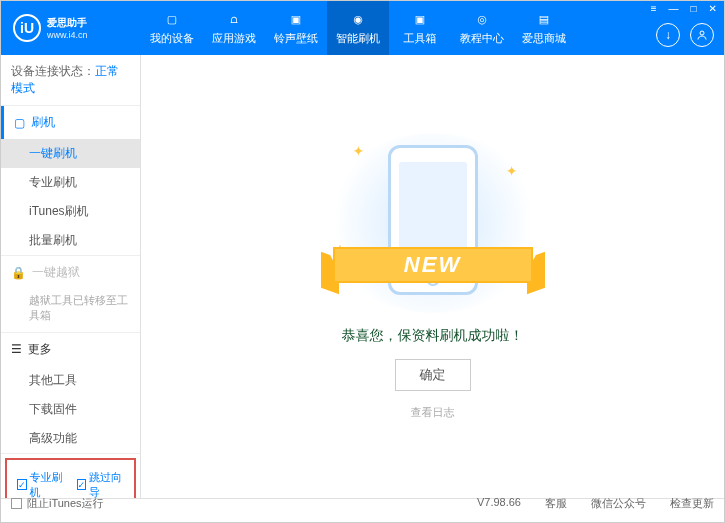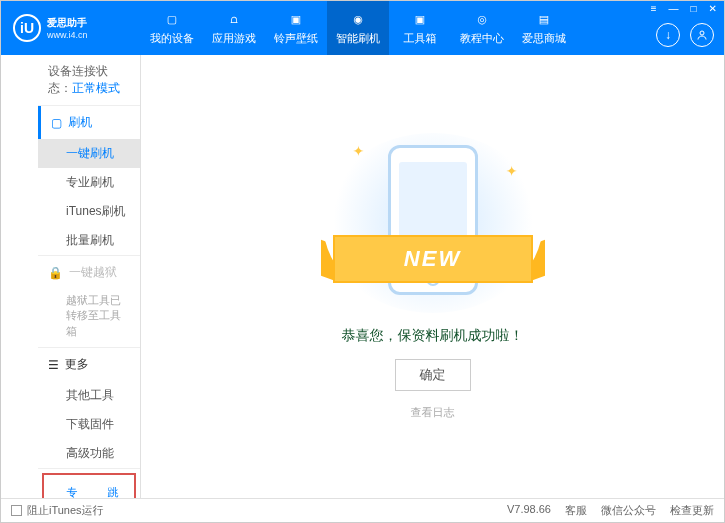--- a/index.html
+++ b/index.html
@@ -12,49 +12,49 @@
 .logo-url { font-size: 9px; opacity: 0.9; }
 .nav { display: flex; height: 100%; }
 .nav-item { width: 62px; display: flex; flex-direction: column; align-items: center; justify-content: center; font-size: 11px; cursor: pointer; }
 .nav-item.active { background: #0066cc; }
 .nav-icon { width: 18px; height: 18px; margin-bottom: 3px; display: flex; align-items: center; justify-content: center; }
 .win-controls { position: absolute; top: 2px; right: 4px; display: flex; gap: 6px; font-size: 10px; }
 .win-btn { cursor: pointer; padding: 0 3px; }
 .header-right { position: absolute; right: 10px; bottom: 8px; display: flex; gap: 10px; }
 .circle-btn { width: 24px; height: 24px; border: 1.5px solid #fff; border-radius: 50%; display: flex; align-items: center; justify-content: center; cursor: pointer; font-size: 12px; }
 .body-area { display: flex; height: calc(100% - 54px - 24px); }
-.sidebar { width: 140px; border-right: 1px solid #e0e0e0; overflow-y: auto; font-size: 12px; padding-left: 37px; }
+.sidebar { width: 140px; border-right: 1px solid #e0e0e0; overflow-y: auto; font-size: 12px; }
 .status-line { padding: 8px 10px; color: #666; border-bottom: 1px solid #eee; }
 .status-value { color: #0080ff; }
 .side-section { border-bottom: 1px solid #eee; }
 .side-title { padding: 8px 10px; display: flex; align-items: center; gap: 6px; color: #333; }
 .side-title.active { border-left: 3px solid #0080ff; color: #0080ff; }
 .side-sub { padding: 6px 10px 6px 28px; color: #555; cursor: pointer; }
 .side-sub.active { background: #e5e5e5; color: #0080ff; }
 .side-note { padding: 4px 10px 8px 28px; color: #aaa; font-size: 11px; line-height: 1.4; }
 .check-row { padding: 10px; display: flex; gap: 12px; border: 2px solid #d9534f; margin: 4px; }
 .check-item { display: flex; align-items: center; gap: 3px; color: #0080ff; font-size: 11px; }
 .chk { width: 11px; height: 11px; border: 1px solid #0080ff; display: inline-flex; align-items: center; justify-content: center; font-size: 9px; color: #0080ff; }
 .main { flex: 1; display: flex; flex-direction: column; align-items: center; justify-content: center; gap: 14px; }
 .illus { width: 220px; height: 180px; position: relative; }
 .radial { position: absolute; inset: 0; background: radial-gradient(circle, #d0e8ff 0%, #fff 70%); border-radius: 50%; }
 .phone { position: absolute; left: 50%; top: 12px; transform: translateX(-50%); width: 90px; height: 150px; background: #fff; border: 3px solid #b8d8f5; border-radius: 12px; }
 .phone::before { content: ""; position: absolute; top: 14px; left: 8px; right: 8px; bottom: 20px; background: #e8f3ff; border-radius: 3px; }
 .phone::after { content: ""; position: absolute; bottom: 6px; left: 50%; transform: translateX(-50%); width: 10px; height: 10px; border: 2px solid #b8d8f5; border-radius: 50%; }
-.ribbon { position: absolute; bottom: 30px; left: 10px; right: 10px; height: 48px; background: #ffc947; display: flex; align-items: center; justify-content: center; color: #fff; font-weight: 900; font-size: 22px; font-style: italic; letter-spacing: 2px; border: 2px solid #ffb820; }
+.ribbon { position: absolute; bottom: 30px; left: 10px; right: 10px; height: 36px; background: #ffc947; display: flex; align-items: center; justify-content: center; color: #fff; font-weight: 900; font-size: 22px; font-style: italic; letter-spacing: 2px; border: 2px solid #ffb820; }
 .ribbon::before, .ribbon::after { content: ""; position: absolute; top: 6px; width: 18px; height: 36px; background: #ffb820; z-index: -1; }
 .ribbon::before { left: -14px; transform: skewY(20deg); }
 .ribbon::after { right: -14px; transform: skewY(-20deg); }
 .sparkle { position: absolute; color: #ffc947; font-size: 14px; }
 .msg { font-size: 14px; color: #14532d; }
 .ok-btn { border: 1px solid #ccc; background: #fff; padding: 6px 24px; font-size: 13px; cursor: pointer; color: #555; }
 .log-link { font-size: 11px; color: #aaa; cursor: pointer; }
-.footer { height: 24px; border-top: 1px solid #e0e0e0; display: flex; align-items: flex-end; font-size: 11px; color: #666; padding: 4px 10px; justify-content: space-between; }
+.footer { height: 24px; border-top: 1px solid #e0e0e0; display: flex; align-items: flex-end; font-size: 11px; color: #666; padding: 11px 10px; justify-content: space-between; }
 .footer-left { display: flex; align-items: center; gap: 5px; }
-.footer-right { display: flex; gap: 14px; }
+.footer-right { display: flex; gap: 24px; }
 .footer-right span { cursor: pointer; }
 .sq { width: 11px; height: 11px; border: 1px solid #999; display: inline-block; }
 </style>
 </head>
 <body>
 
 <div class="header">
   <div class="logo-area">
     <div class="logo-circle">iU</div>
     <div class="logo-text">

